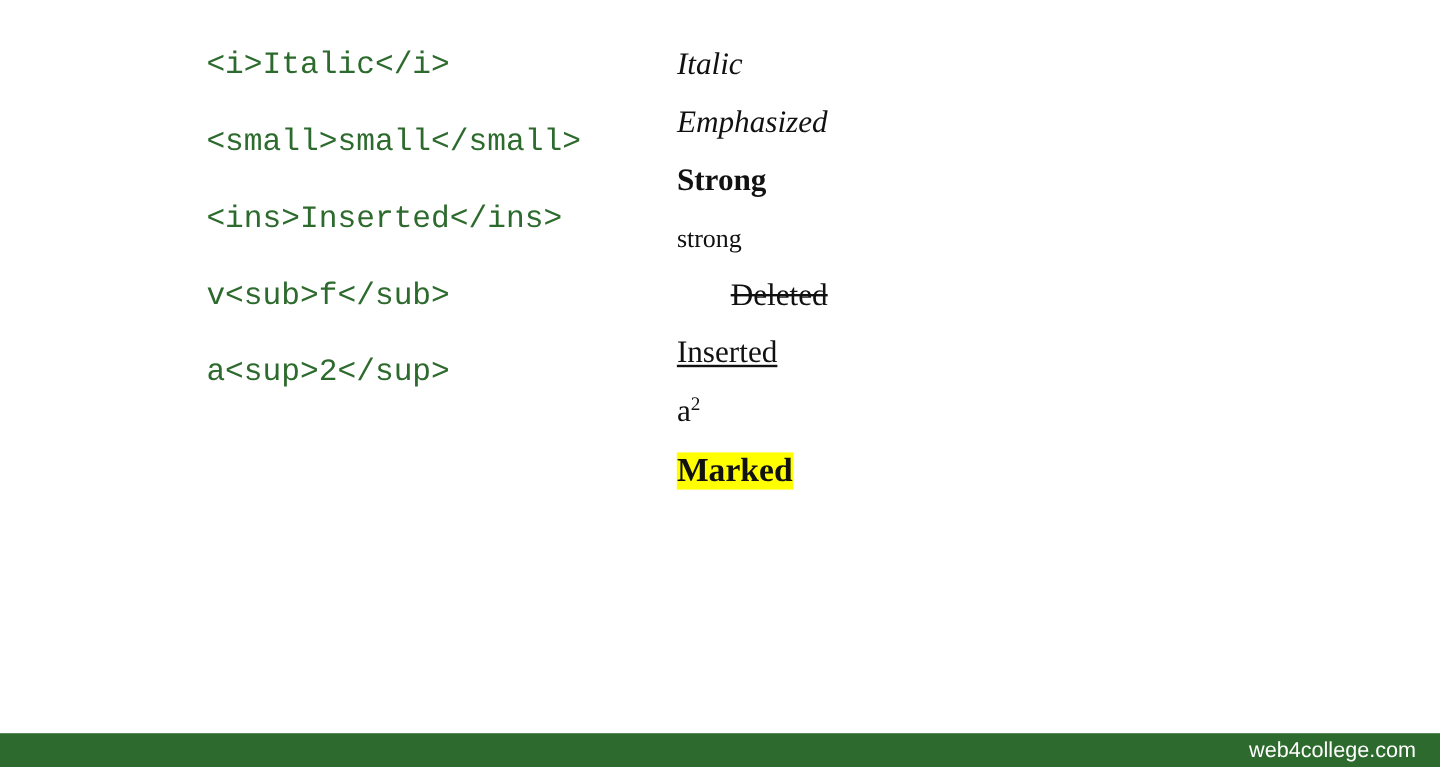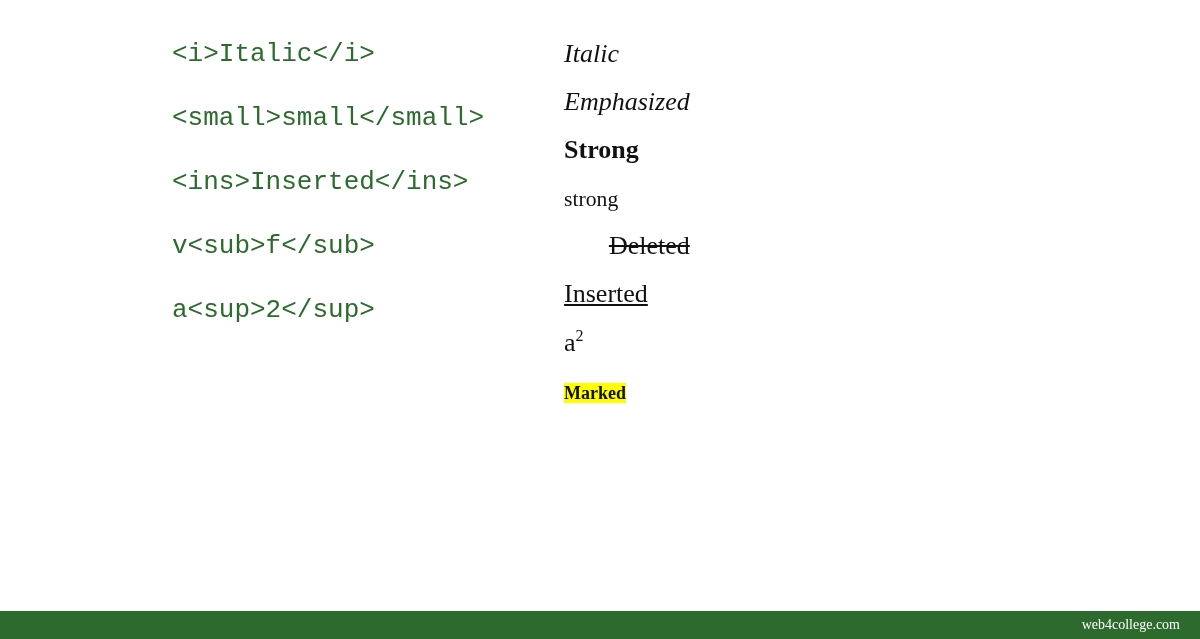--- a/index.html
+++ b/index.html
@@ -80,40 +80,40 @@
     }
 
     .result-sup sup {
       font-size: 16px;
     }
 
     .result-mark {
       background-color: #ffff00;
       color: #111111;
       font-weight: bold;
-      font-size: 18px;
+      font-size: 28px;
     }
 
     .footer-bar {
       position: absolute;
       bottom: 0;
       left: 0;
       right: 0;
       height: 28px;
       background: #2d6a2d;
       display: flex;
       align-items: center;
       justify-content: flex-end;
       padding-right: 20px;
     }
 
     .footer-text {
       color: #ffffff;
-      font-family: Liberation Serif, serif;
-      font-size: 14px;
+      font-family: Liberation Sans, sans-serif;
+      font-size: 18px;
     }
   </style>
 </head>
 <body>
 
 <div class="main-content">
   <div class="code-column">
     <div class="code-line">&lt;i&gt;Italic&lt;/i&gt;</div>
     <div class="code-line">&lt;small&gt;small&lt;/small&gt;</div>
     <div class="code-line">&lt;ins&gt;Inserted&lt;/ins&gt;</div>

